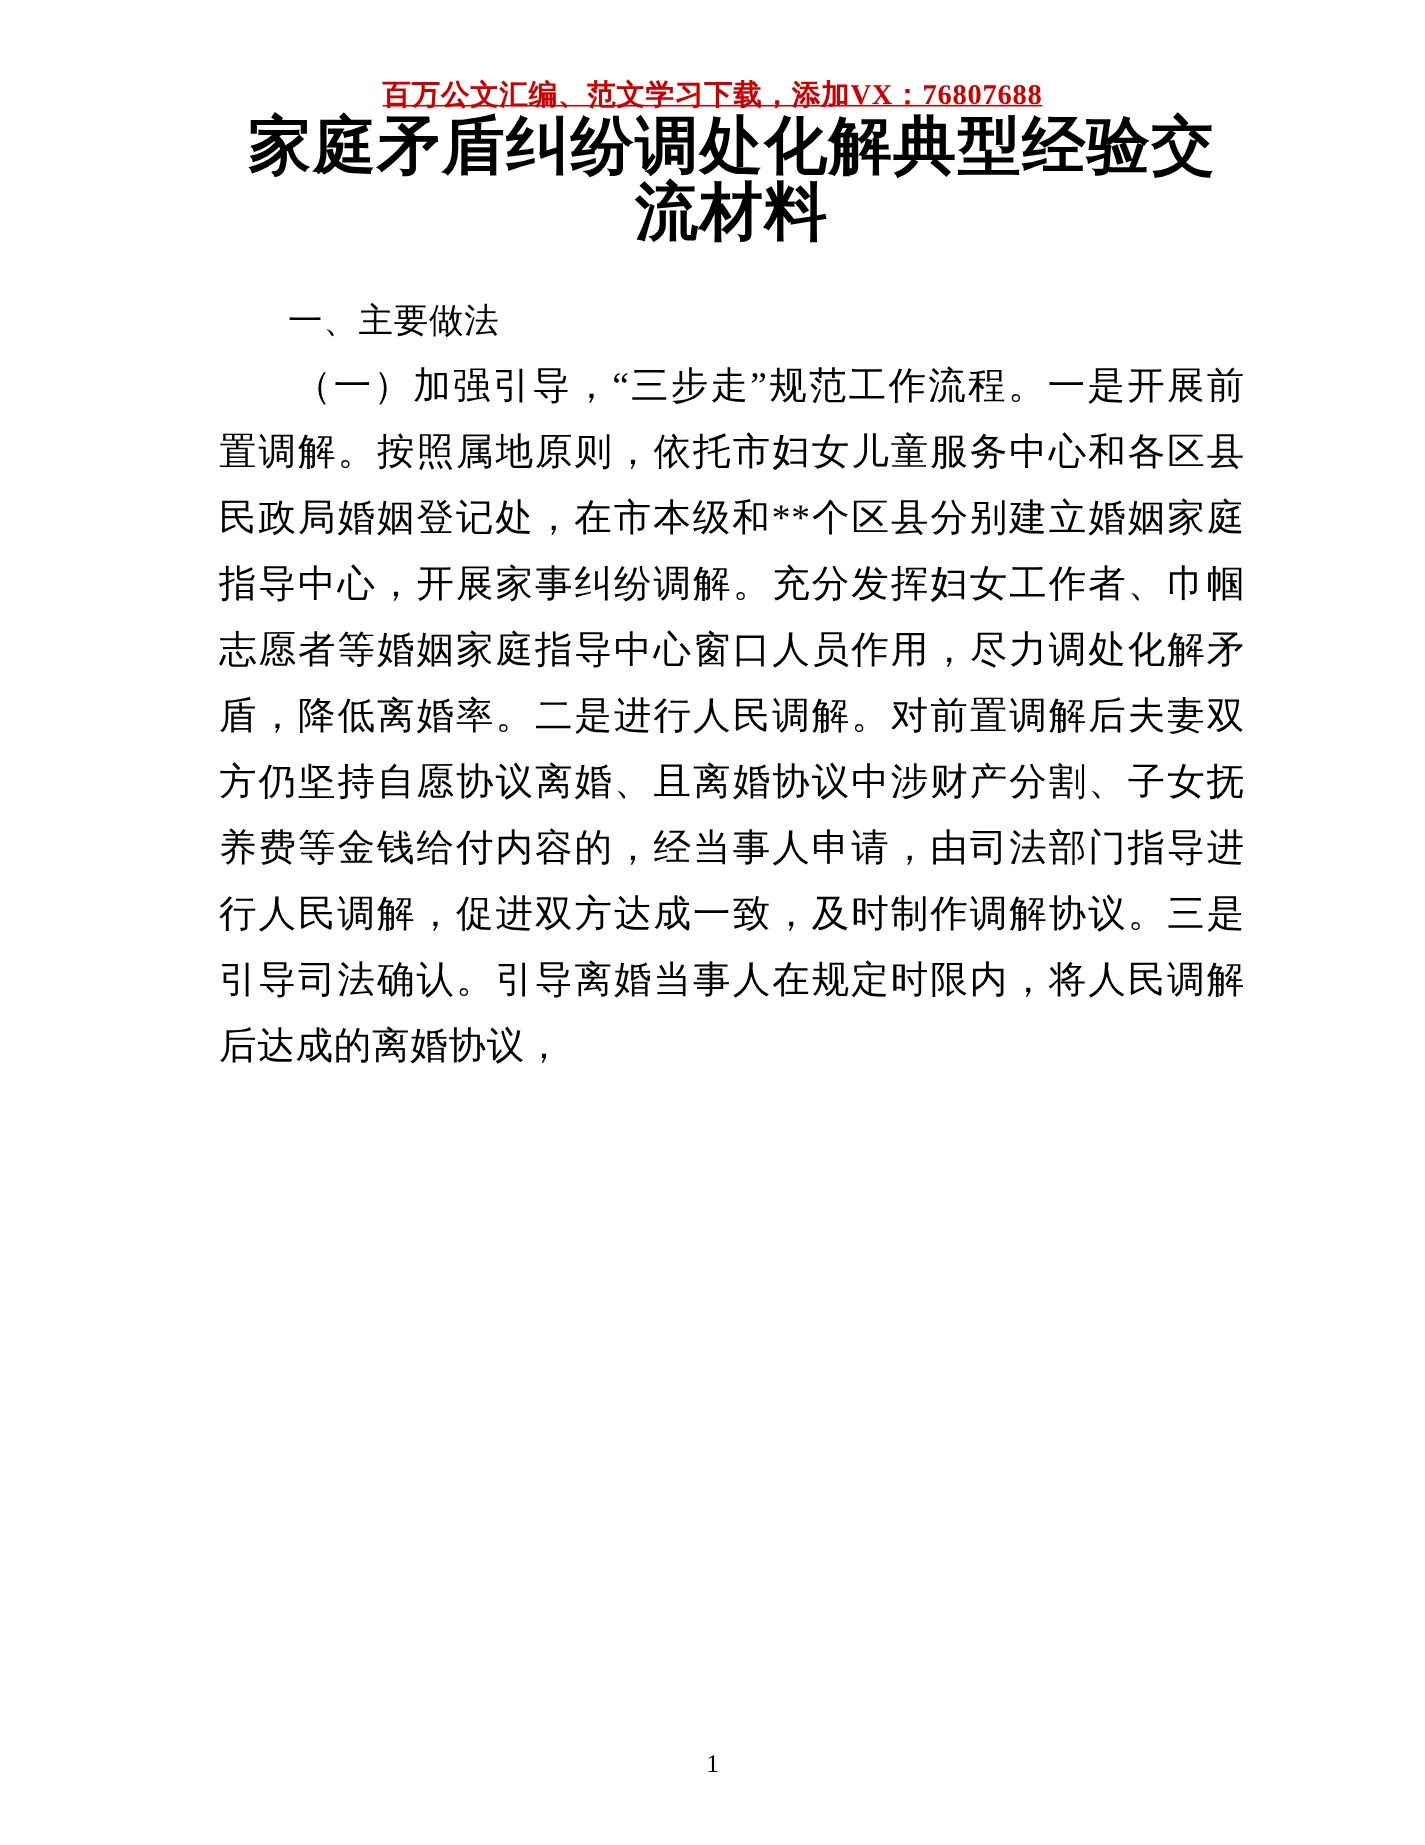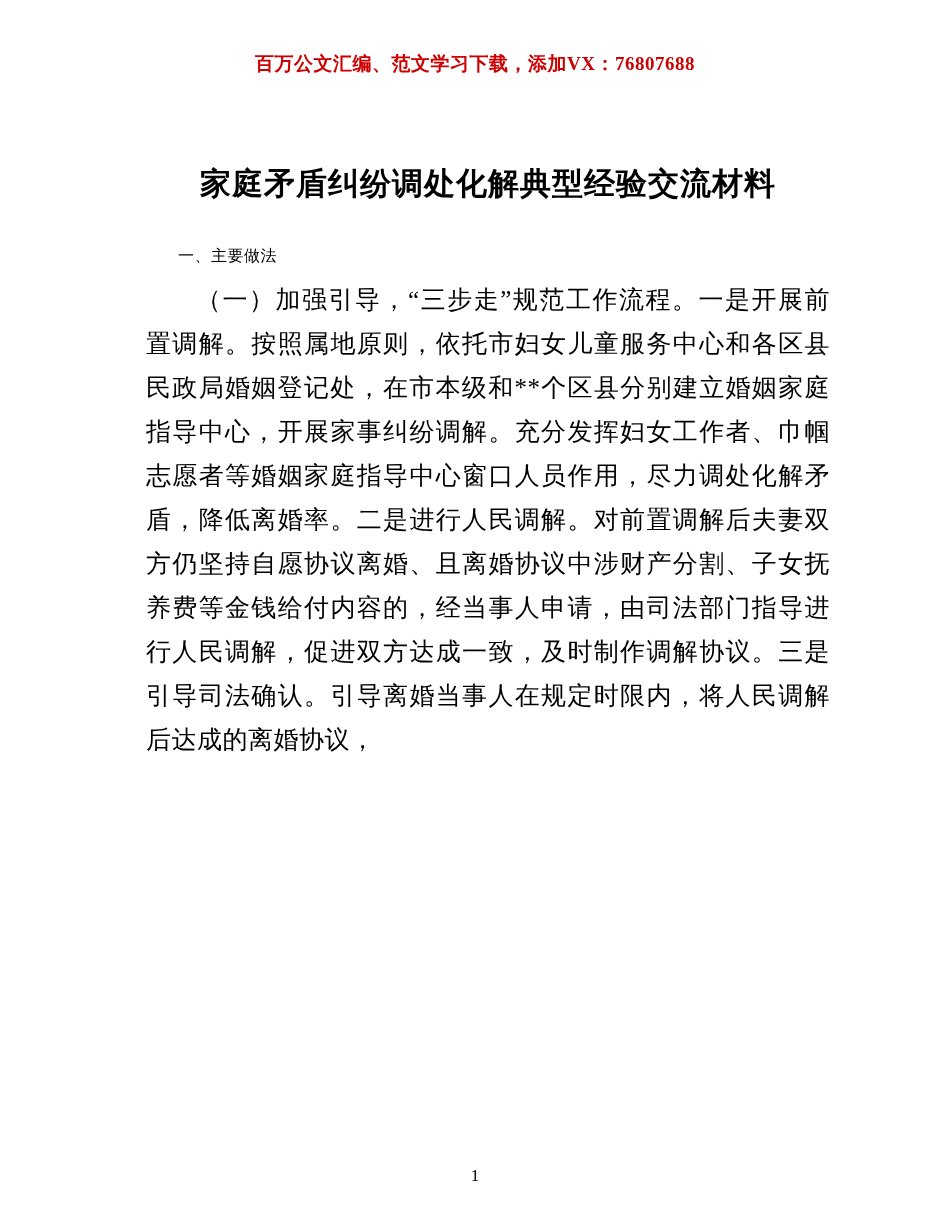--- a/index.html
+++ b/index.html
@@ -20,45 +20,45 @@
   }
   .promo-header {
     text-align: center;
     font-size: 19px;
     line-height: 24px;
     color: var(--promo-red, #cc0000);
     font-weight: bold;
     letter-spacing: 0.5px;
     
     margin-left: -26px;
+    text-decoration: underline;
   }
   .doc-title {
-    margin-top: 86px;
     text-align: center;
-    font-size: 31px;
+    font-size: 42px;
     line-height: 44px;
     font-weight: bold;
     letter-spacing: 1px;
     color: var(--text-color, #000000);
   }
   .doc-body {
     margin-top: 28px;
   }
   .body-para {
     font-size: 25px;
     line-height: 44px;
     text-align: justify;
     text-indent: 2em;
     letter-spacing: 0.5px;
     color: var(--text-color, #000000);
     word-break: break-all;
   }
   .heading-para {
     
-    font-size: 16px;
+    font-size: 23px;
     line-height: 44px;
     text-indent: 2em;
   }
   .page-footer {
     position: absolute;
     left: 0;
     bottom: 44px;
     width: 950px;
     text-align: center;
   }

